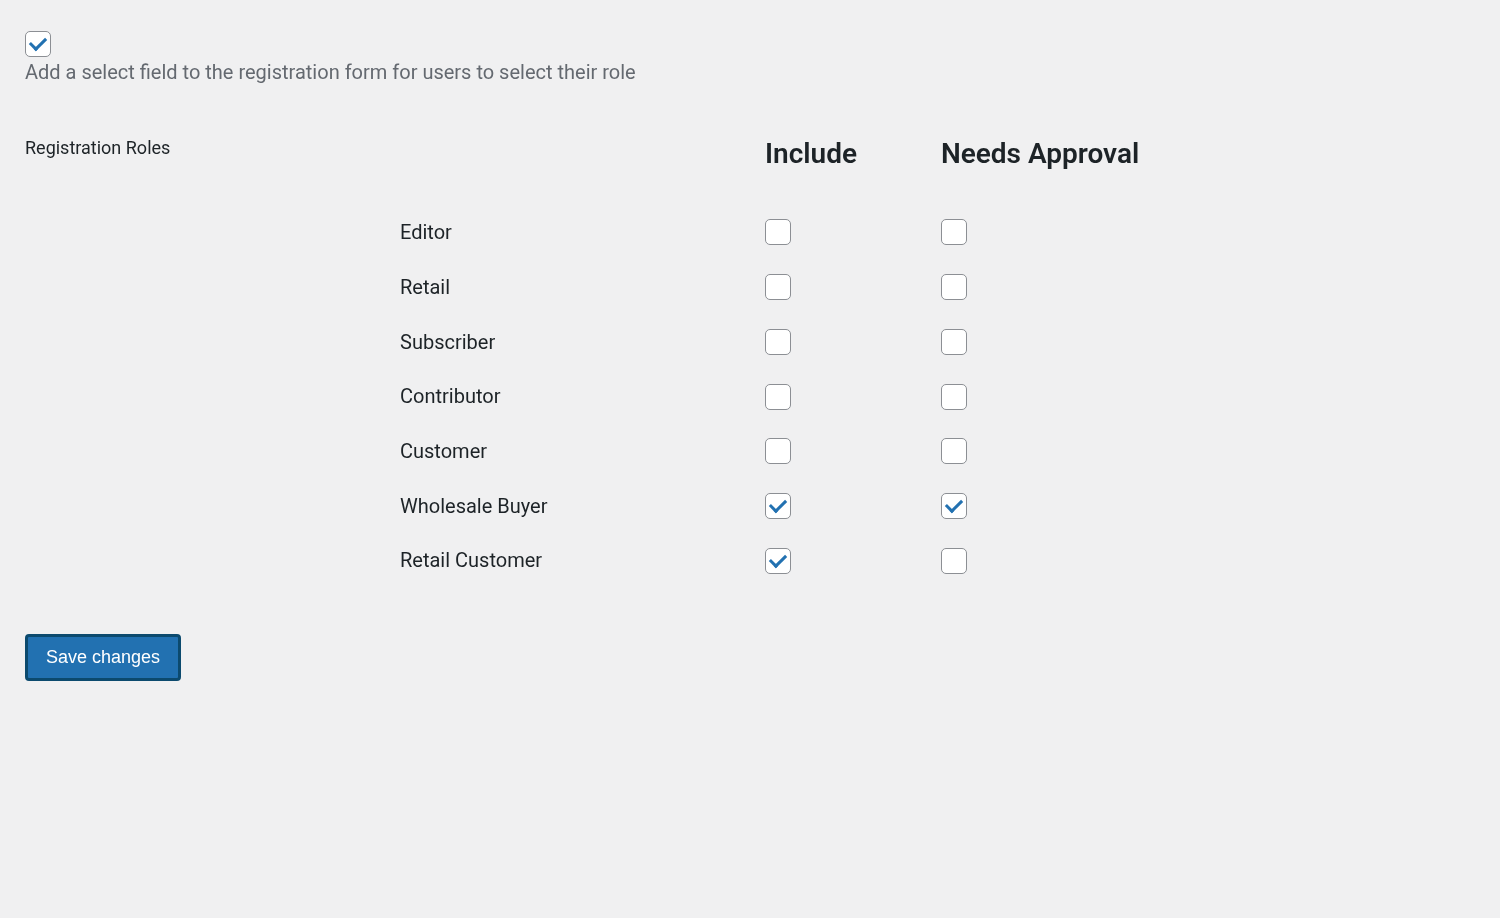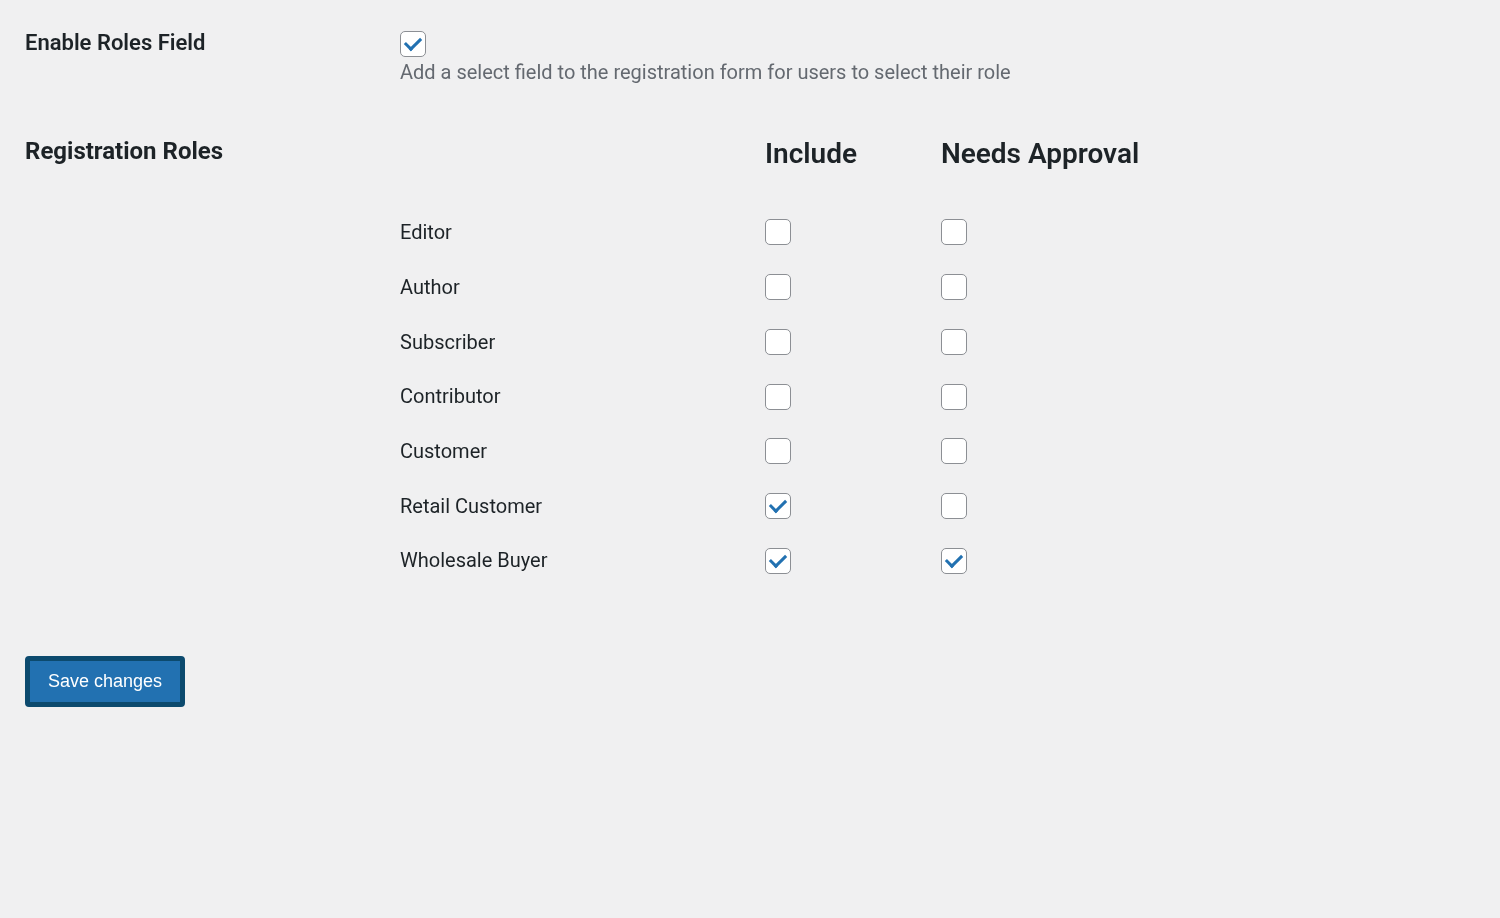--- a/index.html
+++ b/index.html
@@ -57,22 +57,22 @@
       font-size: 20px;
       line-height: 1.5;
     }
     .roles-section {
       display: flex;
       align-items: flex-start;
       margin-top: 35px;
     }
     .roles-label {
       width: 375px;
-      font-weight: 700;
-      font-size: 24px;
+      font-weight: 400;
+      font-size: 18px;
       flex-shrink: 0;
     }
     .roles-table-wrapper {
       flex: 1;
     }
     .roles-table {
       border-collapse: collapse;
       width: 100%;
       max-width: 920px;
     }
@@ -92,36 +92,35 @@
     .roles-table td {
       padding: 14px 0;
       font-size: 20px;
       color: #1d2327;
       vertical-align: middle;
     }
     .roles-table td.check-cell {
     }
     .button-primary {
       background: #2271b1;
-      border: 5px solid #0c4a6e;
+      border: 3px solid #0c4a6e;
       color: #fff;
       font-size: 18px;
       padding: 10px 18px;
       border-radius: 4px;
       cursor: pointer;
-      margin-top: 68px;
+      margin-top: 46px;
     }
   </style>
 </head>
 <body>
 
 
 
 <div class="form-row">
-  <div class="form-label">Enable Roles Field</div>
   <div class="form-field">
     <input type="checkbox" class="wp-checkbox" id="enable-roles-cb" checked="" style="">
     <div class="description">Add a select field to the registration form for users to select their role</div>
   </div>
 </div>
 
 <div class="roles-section">
   <div class="roles-label">Registration Roles</div>
   <div class="roles-table-wrapper">
     <table class="roles-table">
@@ -132,48 +131,48 @@
           <th class="col-approval">Needs Approval</th>
         </tr>
       </thead>
       <tbody id="roles-tbody">
       <tr>
             <td>Editor</td>
             <td class="check-cell"><input type="checkbox" class="wp-checkbox" style=""></td>
             <td class="check-cell"><input type="checkbox" class="wp-checkbox" style=""></td>
           </tr>
           <tr>
-            <td>Author</td>
+            <td>Retail</td>
             <td class="check-cell"><input type="checkbox" class="wp-checkbox" style=""></td>
             <td class="check-cell"><input type="checkbox" class="wp-checkbox" style=""></td>
           </tr>
           <tr>
             <td>Subscriber</td>
             <td class="check-cell"><input type="checkbox" class="wp-checkbox" style=""></td>
             <td class="check-cell"><input type="checkbox" class="wp-checkbox" style=""></td>
           </tr>
           <tr>
             <td>Contributor</td>
             <td class="check-cell"><input type="checkbox" class="wp-checkbox" style=""></td>
             <td class="check-cell"><input type="checkbox" class="wp-checkbox" style=""></td>
           </tr>
           <tr>
             <td>Customer</td>
             <td class="check-cell"><input type="checkbox" class="wp-checkbox" style=""></td>
             <td class="check-cell"><input type="checkbox" class="wp-checkbox" style=""></td>
           </tr>
           <tr>
+            <td>Wholesale Buyer</td>
+            <td class="check-cell"><input type="checkbox" class="wp-checkbox" checked="" style=""></td>
+            <td class="check-cell"><input type="checkbox" class="wp-checkbox" checked="" style=""></td>
+          </tr>
+          <tr>
             <td>Retail Customer</td>
             <td class="check-cell"><input type="checkbox" class="wp-checkbox" checked="" style=""></td>
             <td class="check-cell"><input type="checkbox" class="wp-checkbox" style=""></td>
-          </tr>
-          <tr>
-            <td>Wholesale Buyer</td>
-            <td class="check-cell"><input type="checkbox" class="wp-checkbox" checked="" style=""></td>
-            <td class="check-cell"><input type="checkbox" class="wp-checkbox" checked="" style=""></td>
           </tr>
         </tbody>
     </table>
   </div>
 </div>
 
 <button class="button-primary">Save changes</button>
 
 
 

